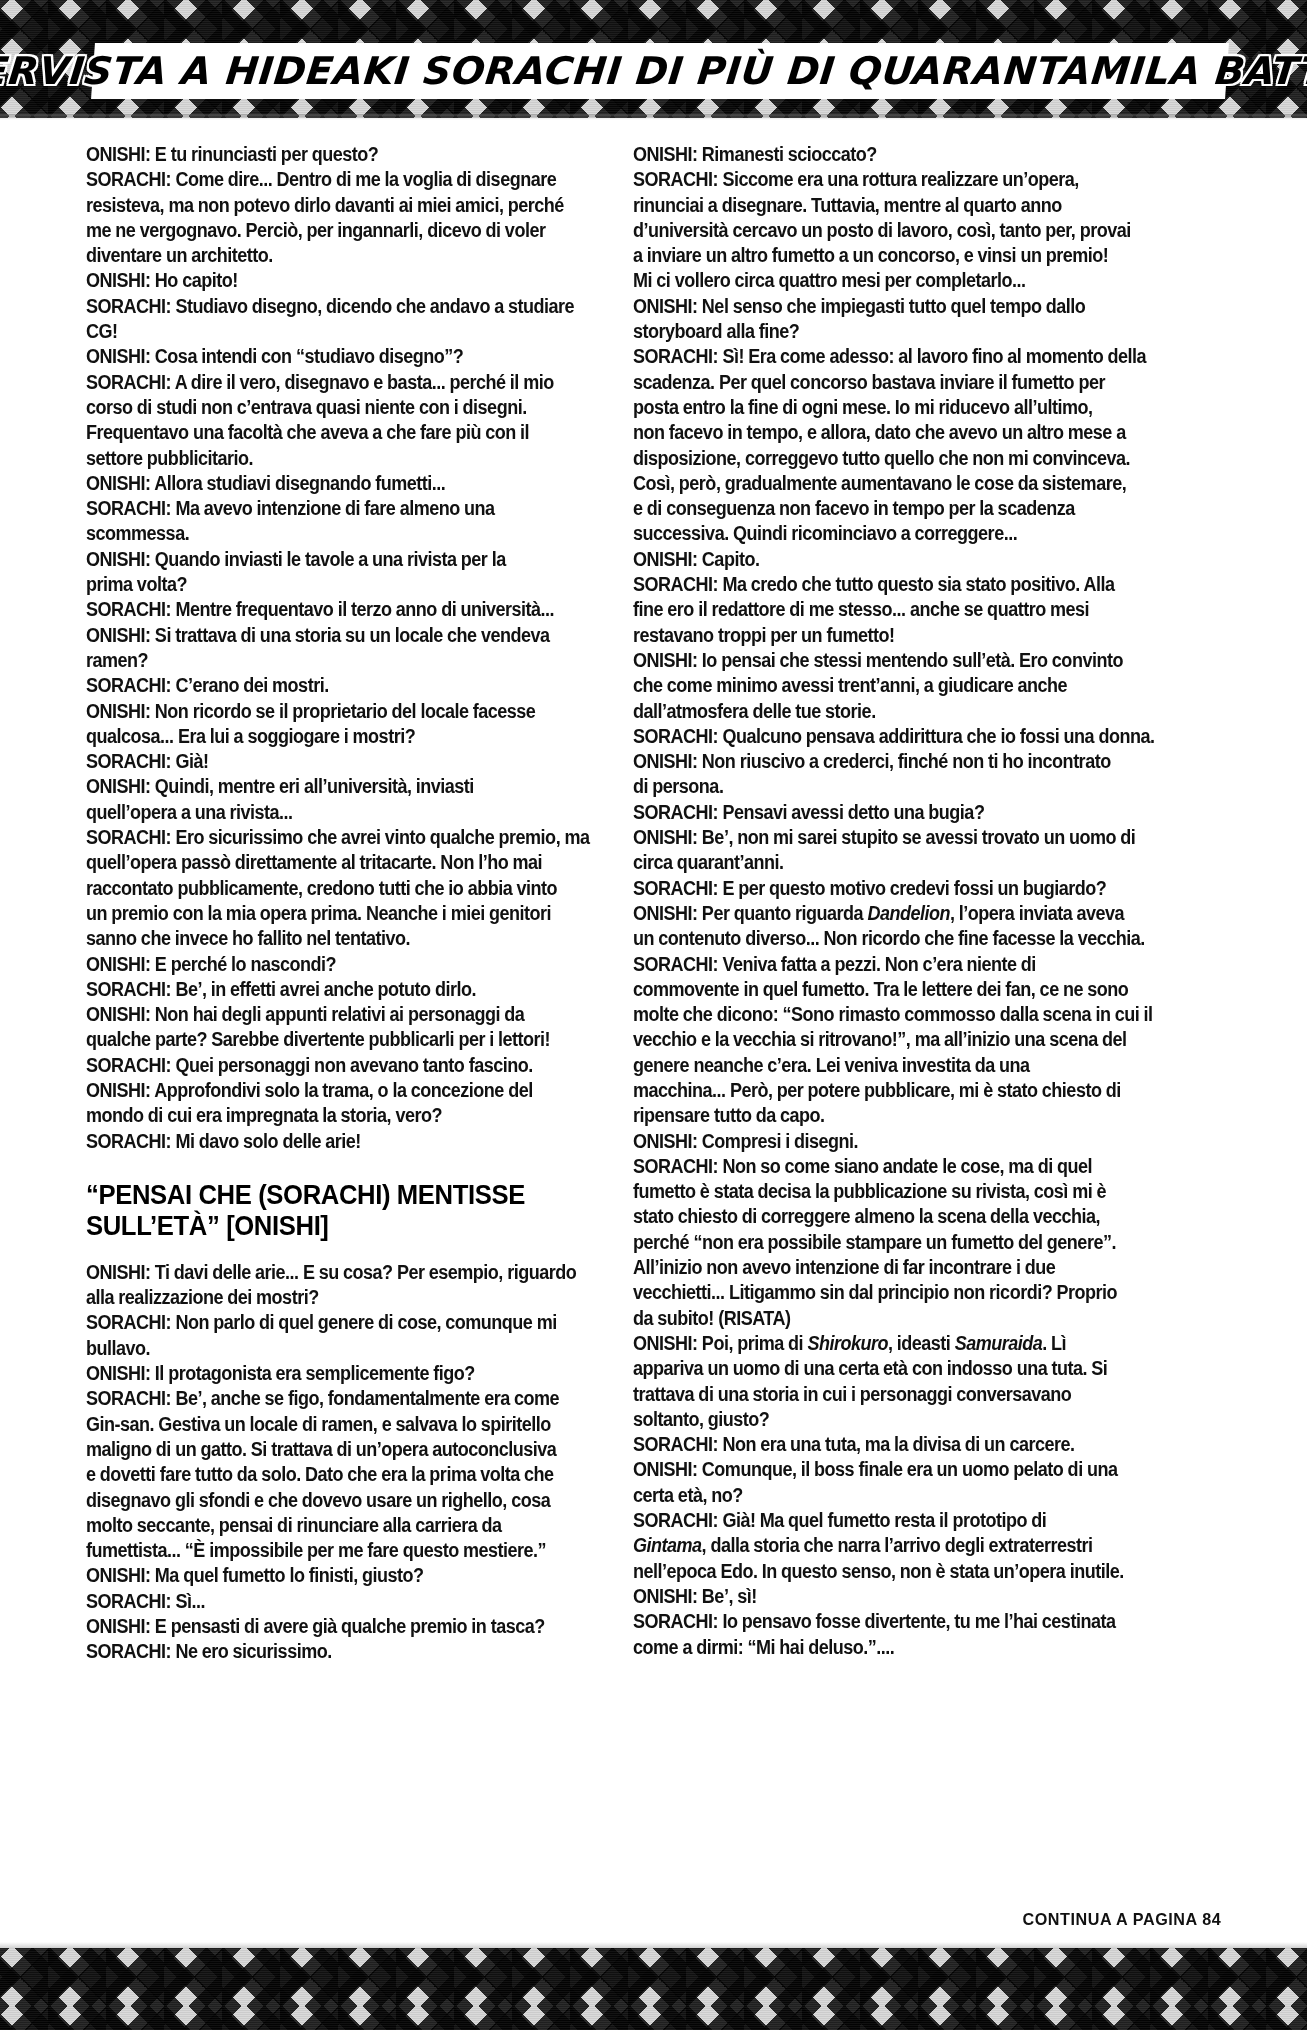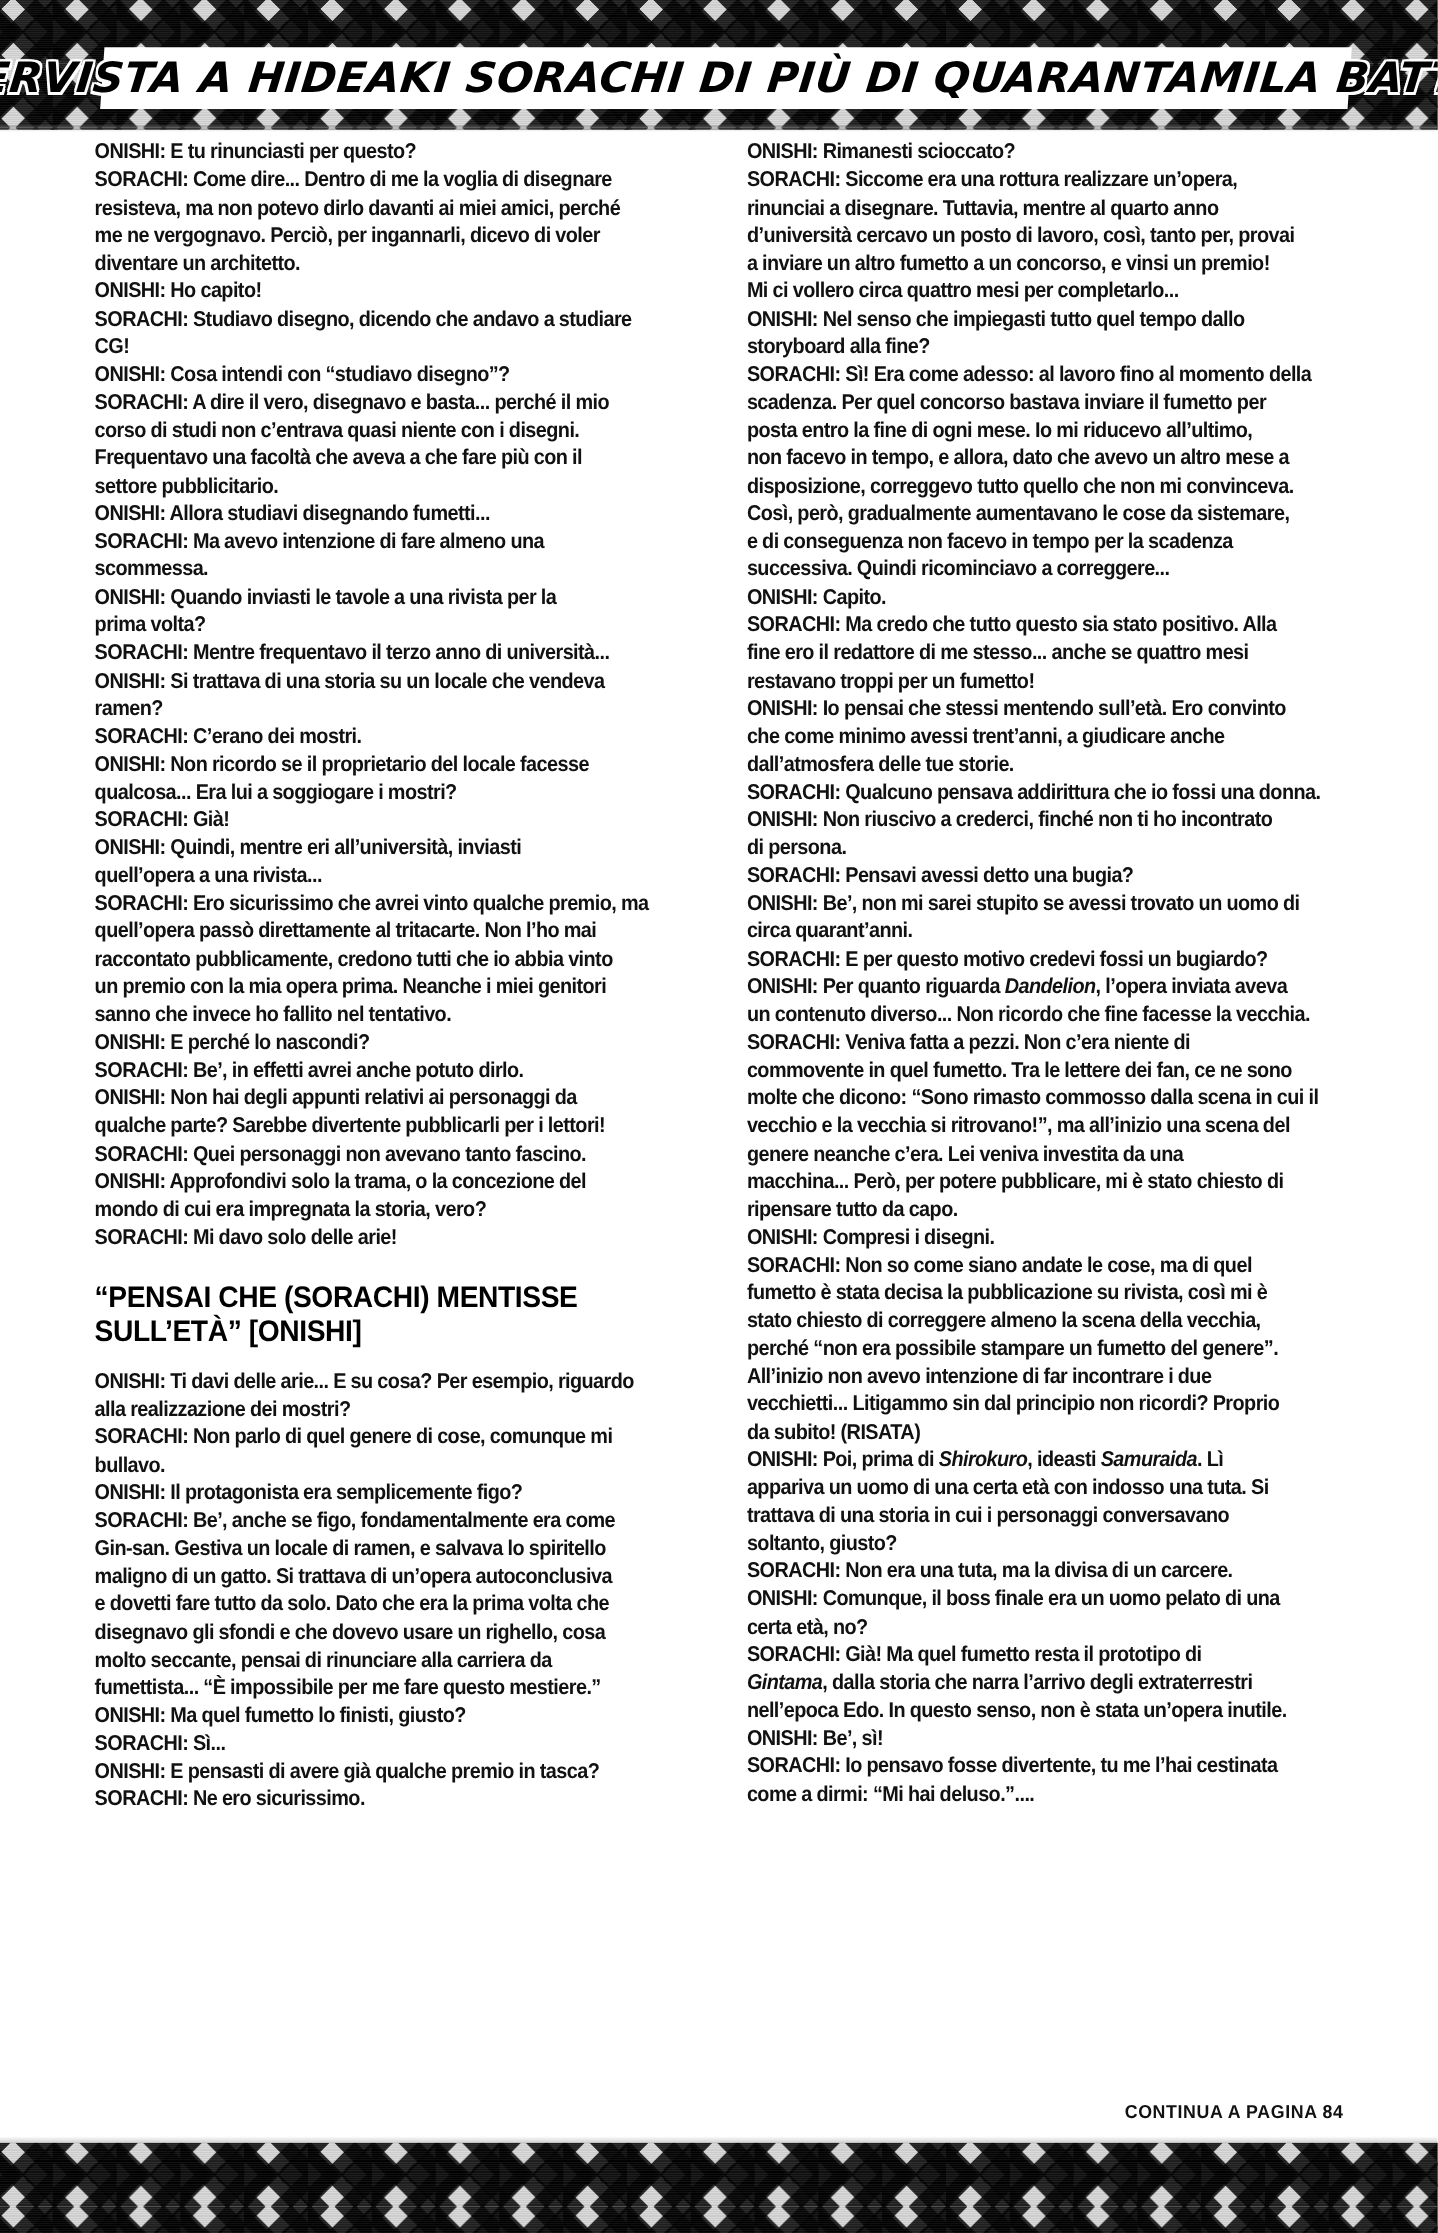--- a/index.html
+++ b/index.html
@@ -121,24 +121,23 @@
     left: 0;
     top: 118px;
     width: 1307px;
     height: 1830px;
     padding: 0;
   }
 
   .columns {
     position: absolute;
     left: 86px;
-    top: 8px;
+    top: 24px;
     width: 1140px;
     display: flex;
-    gap: 46px;
   }
 
   .col {
     width: 547px;
   }
 
   .para {
     font-family: "Liberation Sans", sans-serif;
     font-weight: bold;
     font-size: 19.4px;

